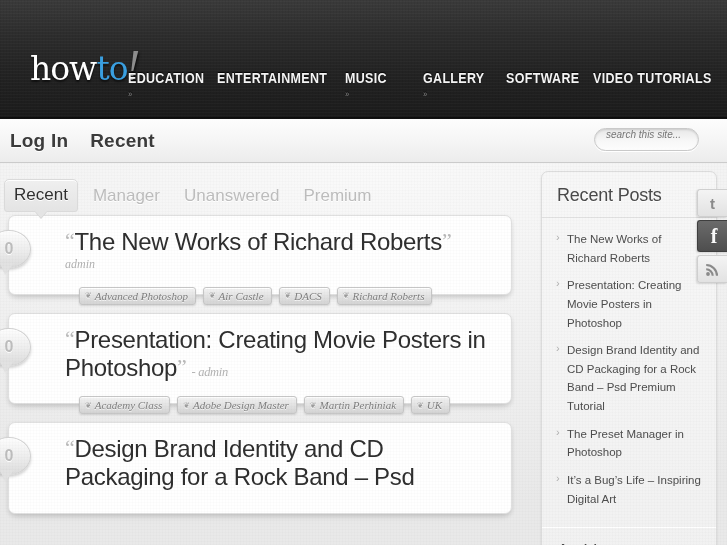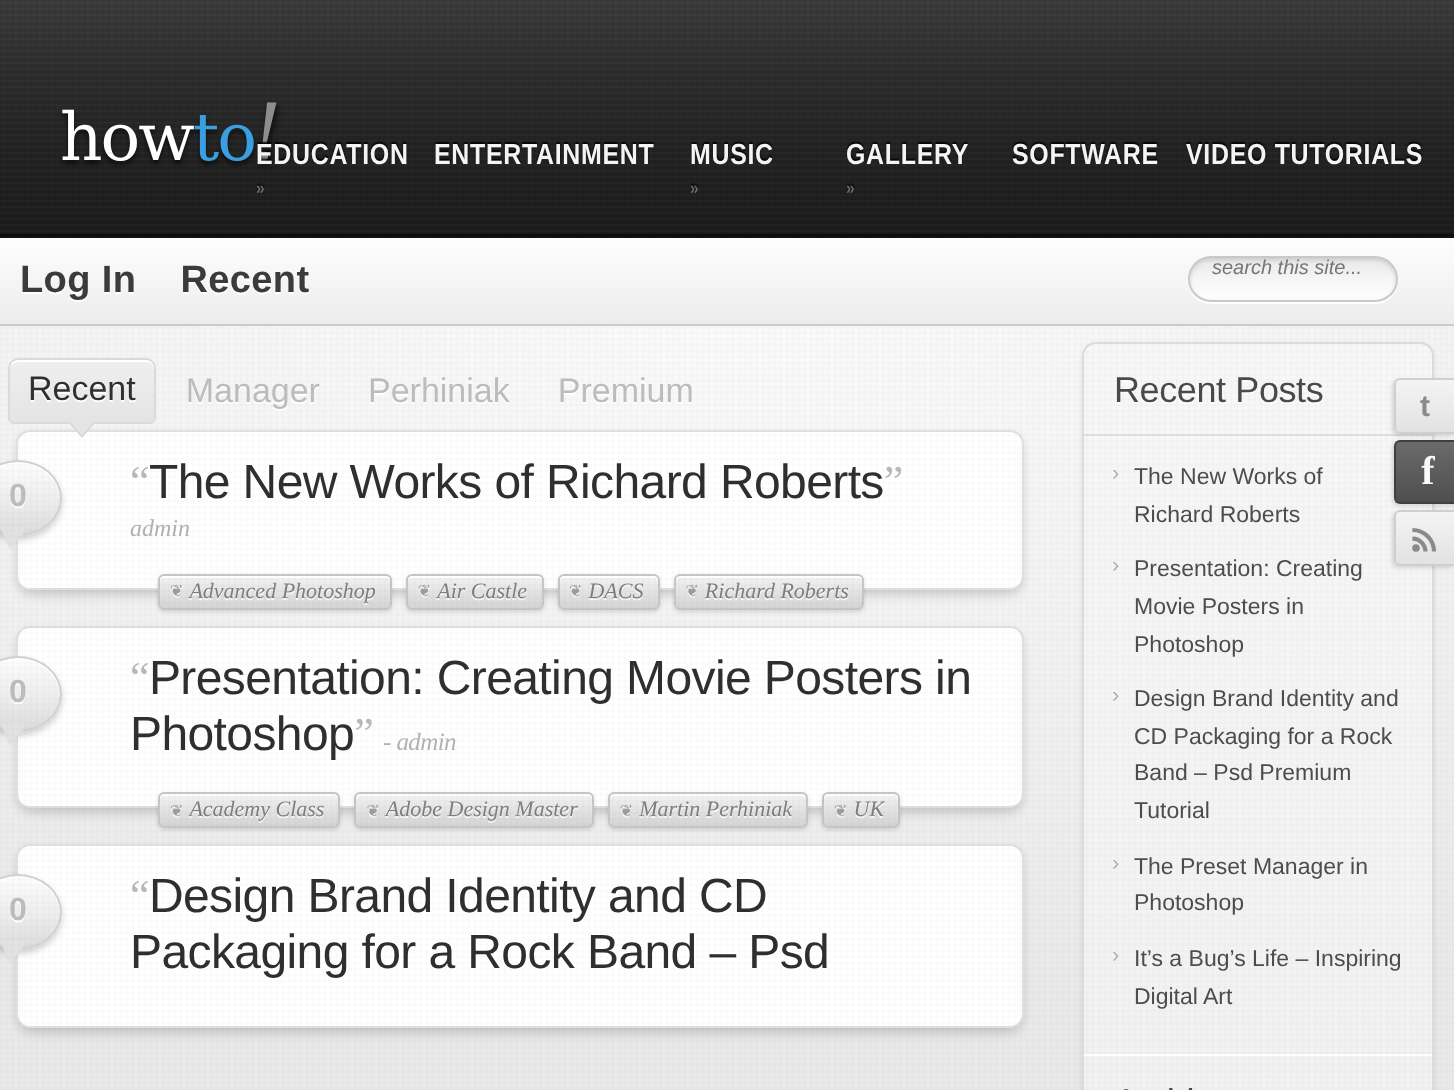--- a/index.html
+++ b/index.html
@@ -382,21 +382,21 @@
     <input type="text" placeholder="search this site..." style="">
 
   </div>
 </div>
 
 <div class="page">
 
   <div class="tabs">
     <div class="tab active">Recent</div>
     <div class="tab">Manager</div>
-    <div class="tab">Perhiniak</div>
+    <div class="tab">Unanswered</div>
     <div class="tab">Premium</div>
   </div>
 
   <div class="postlist">
 
     <article class="post">
       <div class="bubble">0</div>
       <h2 class="title">
         <span class="quote">“</span><span>The New Works of Richard Roberts</span><span class="quote">”</span>
       </h2>

